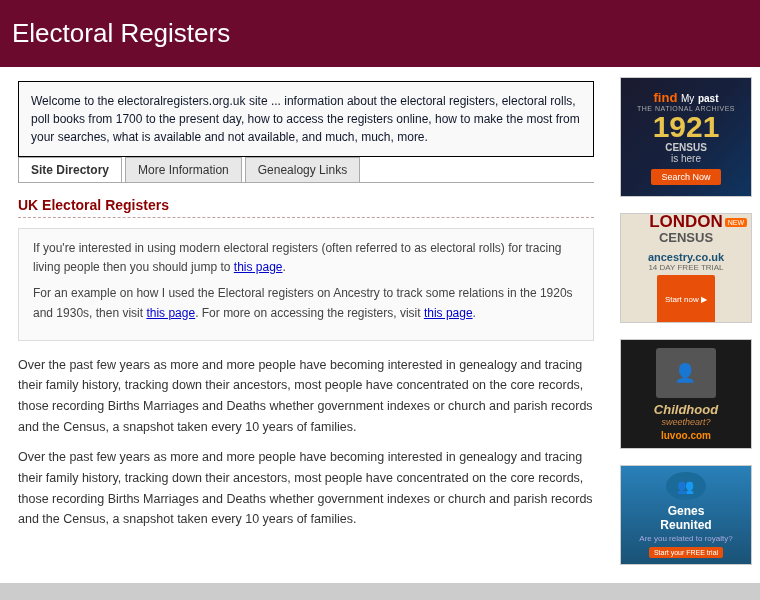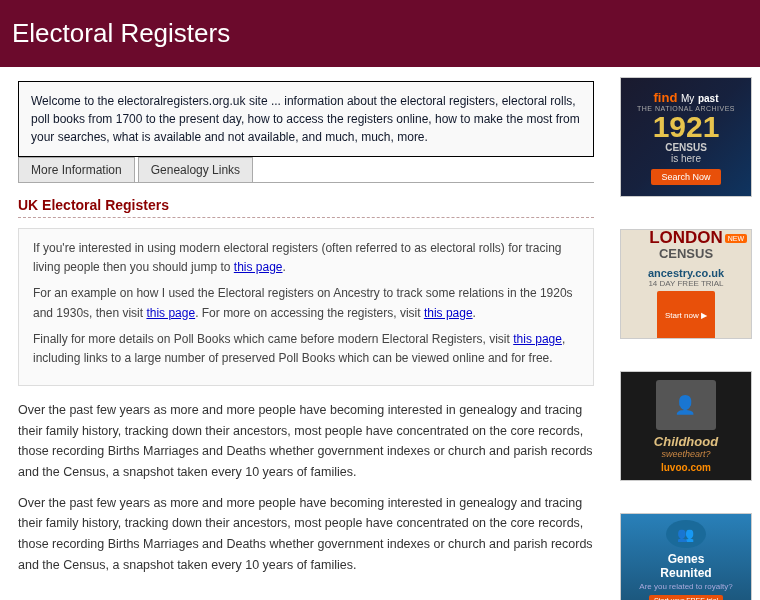--- a/index.html
+++ b/index.html
@@ -86,21 +86,21 @@
     .info-box a { color: #00c; }
     .body-text {
       font-size: 12.5px;
       line-height: 1.65;
       color: #333;
       margin-bottom: 10px;
     }
     
     .ad-block {
       width: 132px;
-      margin-bottom: 24px;
+      margin-bottom: 8px;
       background: #f0f0f0;
       border: 1px solid #ccc;
       overflow: hidden;
     }
     .ad-find-past {
       background: linear-gradient(135deg, #1a1a2e 0%, #16213e 50%, #0f3460 100%);
       color: #fff;
       padding: 8px 6px;
       text-align: center;
       font-size: 10px;
@@ -169,30 +169,30 @@
 </div>
 
 <div id="outer">
   <div id="main-content">
 
     <div class="welcome-box">
       <p>Welcome to the electoralregisters.org.uk site ... information about the electoral registers, electoral rolls, poll books from 1700 to the present day, how to access the registers online, how to make the most from your searches, what is available and not available, and much, much, more.</p>
     </div>
 
     <div class="tabs-bar">
+      <div class="tab active">Site Directory</div>
       <div class="tab">More Information</div>
       <div class="tab">Genealogy Links</div>
     </div>
 
     <div class="section-title">UK Electoral Registers</div>
 
     <div class="info-box">
       <p>If you're interested in using modern electoral registers (often referred to as electoral rolls) for tracing living people then you should jump to <a href="#">this page</a>.</p>
       <p>For an example on how I used the Electoral registers on Ancestry to track some relations in the 1920s and 1930s, then visit <a href="#">this page</a>. For more on accessing the registers, visit <a href="#">this page</a>.</p>
-      <p>Finally for more details on Poll Books which came before modern Electoral Registers, visit <a href="#">this page</a>, including links to a large number of preserved Poll Books which can be viewed online and for free.</p>
     </div>
 
     <div class="body-text">
       <span>Over the past few years as more and more people have becoming interested in genealogy and tracing their family history, tracking down their ancestors, most people have concentrated on the core records, those recording Births Marriages and Deaths whether government indexes or church and parish records and the Census, a snapshot taken every 10 years of families.</span>
     </div>
 
     <div class="body-text">
       Over the past few years as more and more people have becoming interested in genealogy and tracing their family history, tracking down their ancestors, most people have concentrated on the core records, those recording Births Marriages and Deaths whether government indexes or church and parish records and the Census, a snapshot taken every 10 years of families.
     </div>
 

